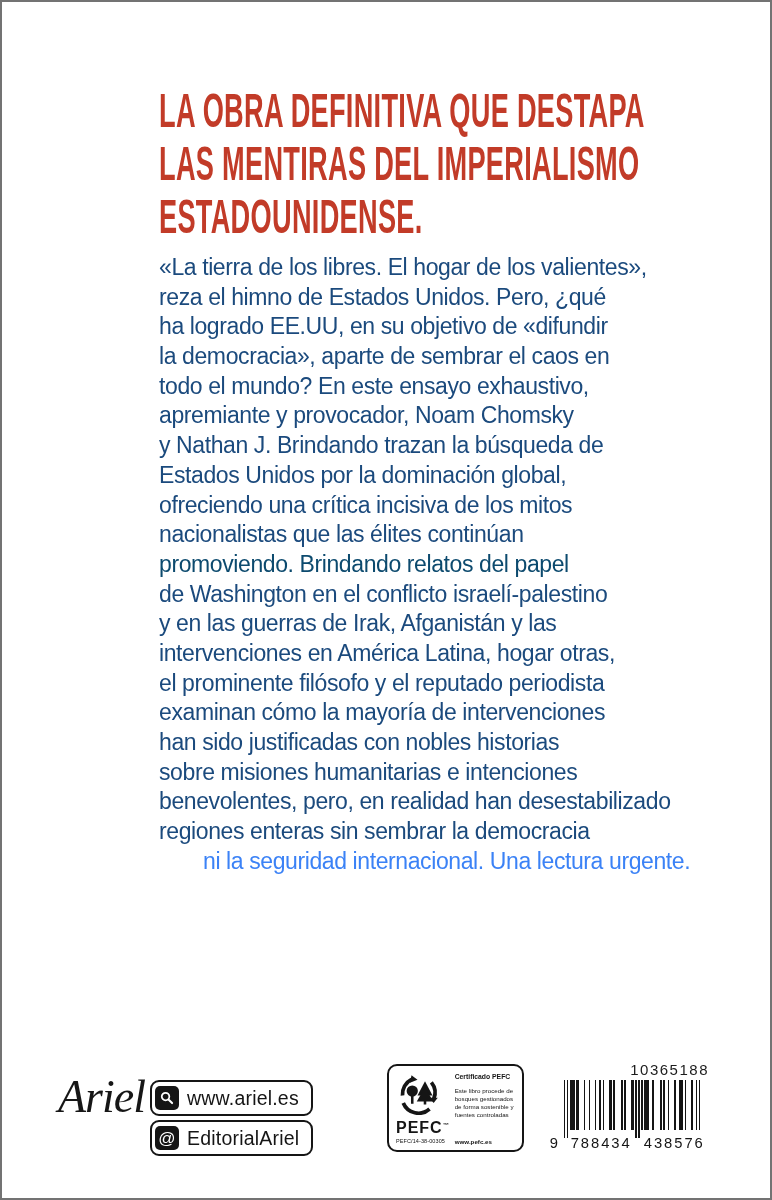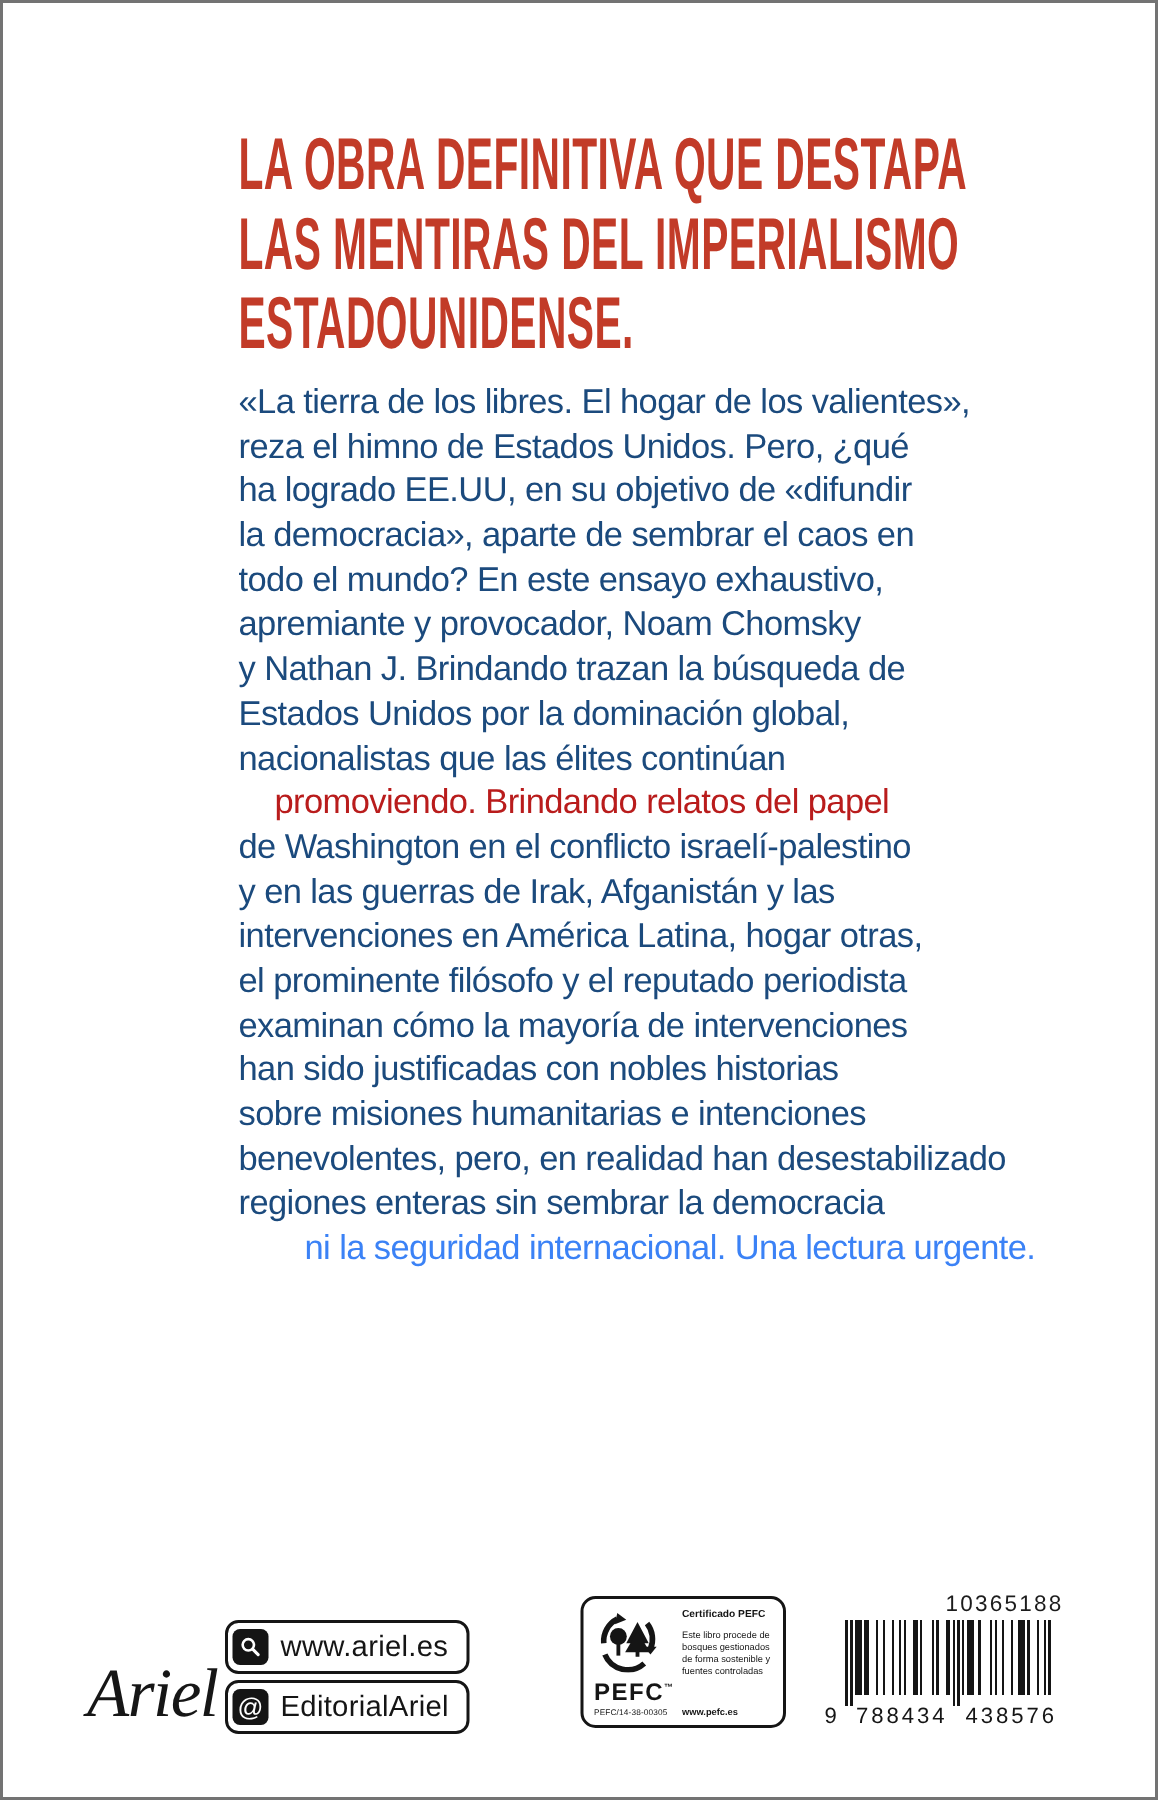--- a/index.html
+++ b/index.html
@@ -39,21 +39,20 @@
     font-family:"Liberation Sans", sans-serif;
   }
   
   .ariel-logo{
     position:absolute;left:56px;top:1068px;
     font-family:"Liberation Serif", serif;
     font-style:italic;
     font-size:46px;
     color:#161616;
     letter-spacing:-1px;
-    margin-top:32px;
   }
   .badges{
     position:absolute;left:148px;top:1078px;
     display:flex;flex-direction:column;gap:4px;
   }
   .badge{
     display:flex;align-items:center;gap:8px;
     border:2.5px solid #151515;border-radius:9px;
     background:#fff;
     padding:2px 12px 2px 3px;
@@ -113,22 +112,23 @@
 
   <div class="synopsis">
       <div class="body-line" style="color: rgb(27, 74, 125);">«La tierra de los libres. El hogar de los valientes»,</div>
       <div class="body-line" style="color: rgb(27, 74, 125);">reza el himno de Estados Unidos. Pero, ¿qué</div>
       <div class="body-line" style="color: rgb(27, 74, 125);">ha logrado EE.UU, en su objetivo de «difundir</div>
       <div class="body-line" style="color: rgb(27, 74, 125);">la democracia», aparte de sembrar el caos en</div>
       <div class="body-line" style="color: rgb(27, 74, 125);">todo el mundo? En este ensayo exhaustivo,</div>
       <div class="body-line" style="color: rgb(27, 74, 125);">apremiante y provocador, Noam Chomsky</div>
       <div class="body-line" style="color: rgb(27, 74, 125);">y Nathan J. Brindando trazan la búsqueda de</div>
       <div class="body-line" style="color: rgb(27, 74, 125);">Estados Unidos por la dominación global,</div>
+      <div class="body-line" style="color: rgb(27, 74, 125);">ofreciendo una crítica incisiva de los mitos</div>
       <div class="body-line" style="color: rgb(27, 74, 125);">nacionalistas que las élites continúan</div>
-      <div class="body-line" style="color: #b91c1c; margin-left: 24px;">promoviendo. Brindando relatos del papel</div>
+      <div class="body-line" style="color: #0c4a6e;">promoviendo. Brindando relatos del papel</div>
       <div class="body-line" style="color: rgb(27, 74, 125);">de Washington en el conflicto israelí-palestino</div>
       <div class="body-line" style="color: rgb(27, 74, 125);">y en las guerras de Irak, Afganistán y las</div>
       <div class="body-line" style="color: rgb(27, 74, 125);">intervenciones en América Latina, hogar otras,</div>
       <div class="body-line" style="color: rgb(27, 74, 125);">el prominente filósofo y el reputado periodista</div>
       <div class="body-line" style="color: rgb(27, 74, 125);">examinan cómo la mayoría de intervenciones</div>
       <div class="body-line" style="color: rgb(27, 74, 125);">han sido justificadas con nobles historias</div>
       <div class="body-line" style="color: rgb(27, 74, 125);">sobre misiones humanitarias e intenciones</div>
       <div class="body-line" style="color: rgb(27, 74, 125);">benevolentes, pero, en realidad han desestabilizado</div>
       <div class="body-line" style="color: rgb(27, 74, 125);">regiones enteras sin sembrar la democracia</div>
       <div class="body-line" style="color: #3b82f6; margin-left: 44px;">ni la seguridad internacional. Una lectura urgente.</div>

